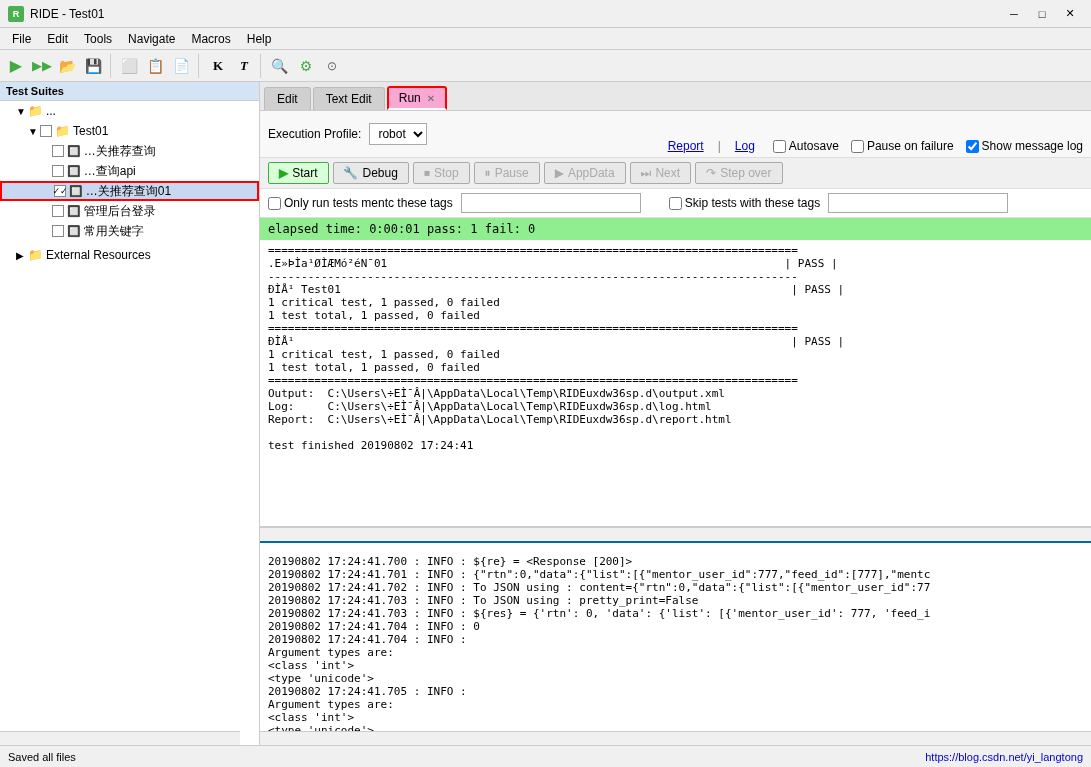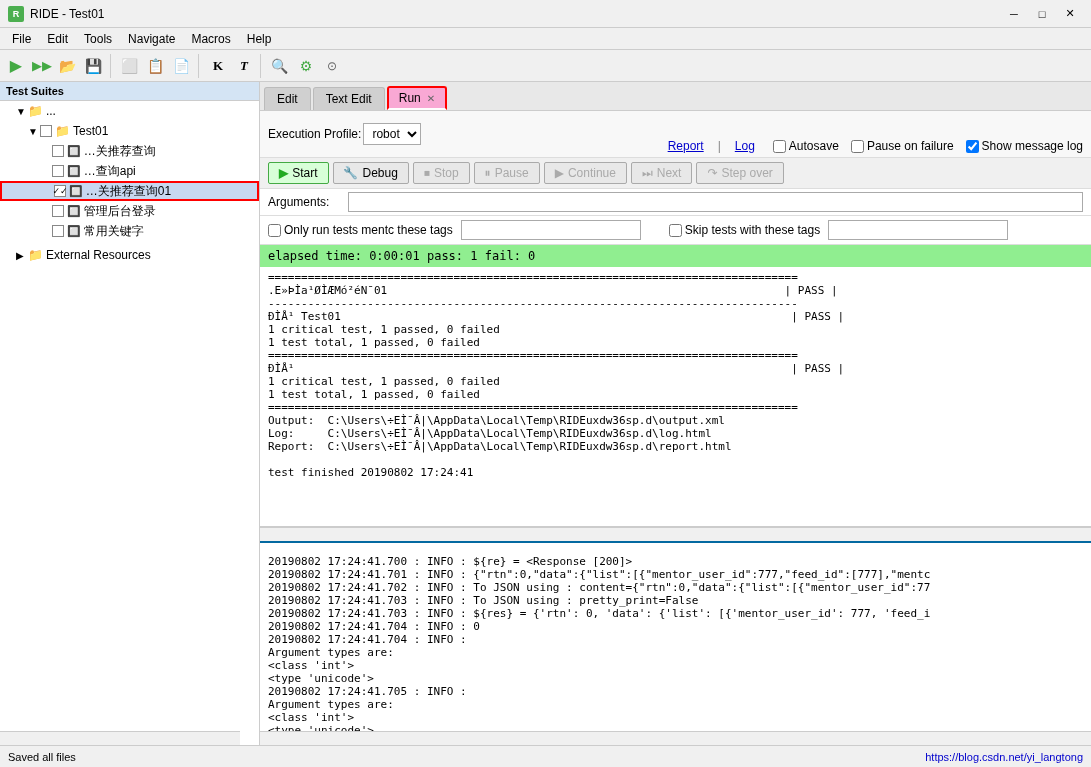--- a/index.html
+++ b/index.html
@@ -46,21 +46,21 @@
     #tabs { display: flex; align-items: flex-end; background: #e8e8e8; border-bottom: 1px solid #ccc; padding: 4px 4px 0; gap: 2px; }
     .tab { padding: 4px 12px; background: #d0d0d0; border: 1px solid #bbb; border-bottom: none; cursor: pointer; font-size: 12px; border-radius: 3px 3px 0 0; display: flex; align-items: center; gap: 6px; }
     .tab.active { background: white; border-color: #999; font-weight: normal; }
     .tab.active.run-tab { border: 2px solid #ff0000; border-bottom: 2px solid white; background: white; }
     .tab-close { font-size: 10px; color: #666; cursor: pointer; }
     
     
     #run-panel { background: white; flex: 1; display: flex; flex-direction: column; overflow: hidden; }
     
     
-    #exec-row { display: flex; align-items: center; padding: 4px 8px; border-bottom: 1px solid #ddd; gap: 2px; background: #f8f8f8; }
+    #exec-row { display: flex; align-items: center; padding: 4px 8px; border-bottom: 1px solid #ddd; gap: 8px; background: #f8f8f8; }
     .exec-label { font-size: 12px; }
     .exec-select { height: 22px; font-size: 12px; border: 1px solid #aaa; padding: 0 4px; background: white; }
     .exec-options { display: flex; align-items: center; gap: 12px; margin-left: auto; font-size: 12px; margin-top: 24px; }
     .exec-check { display: flex; align-items: center; gap: 3px; }
     .exec-check input { width: 13px; height: 13px; }
     
     
     #run-toolbar { display: flex; align-items: center; padding: 4px 8px; border-bottom: 1px solid #ddd; gap: 4px; background: #f0f0f0; }
     .run-btn { padding: 3px 10px; font-size: 12px; background: #e8e8e8; border: 1px solid #aaa; cursor: pointer; border-radius: 2px; display: flex; align-items: center; gap: 4px; }
     .run-btn.start { background: #d8ffd8; border-color: #4a4; }
@@ -243,36 +243,32 @@
         <button class="run-btn disabled">
           <span style="color:#aaa;">⏹</span>
           <span>Stop</span>
         </button>
         <button class="run-btn disabled">
           <span style="color:#aaa;">⏸</span>
           <span>Pause</span>
         </button>
         <button class="run-btn disabled">
           <span style="color:#aaa;">▶</span>
-          <span>Continue</span>
+          <span>AppData</span>
         </button>
         <button class="run-btn disabled">
           <span style="color:#aaa;">⏭</span>
           <span>Next</span>
         </button>
         <button class="run-btn disabled">
           <span style="color:#aaa;">↷</span>
           <span>Step over</span>
         </button>
       </div>
 
-      <div id="args-row">
-        <span class="args-label">Arguments:</span>
-        <input class="args-input" type="text" value="" style="">
-      </div>
 
       <div id="tags-row">
         <div class="tags-check">
           <input type="checkbox" style="">
           <span>Only run tests mentc these tags</span>
         </div>
         <input class="tags-input" type="text" value="" style="max-width: 180px;">
         <div class="tags-skip">
           <input type="checkbox" style="">
           <span>Skip tests with these tags</span>

